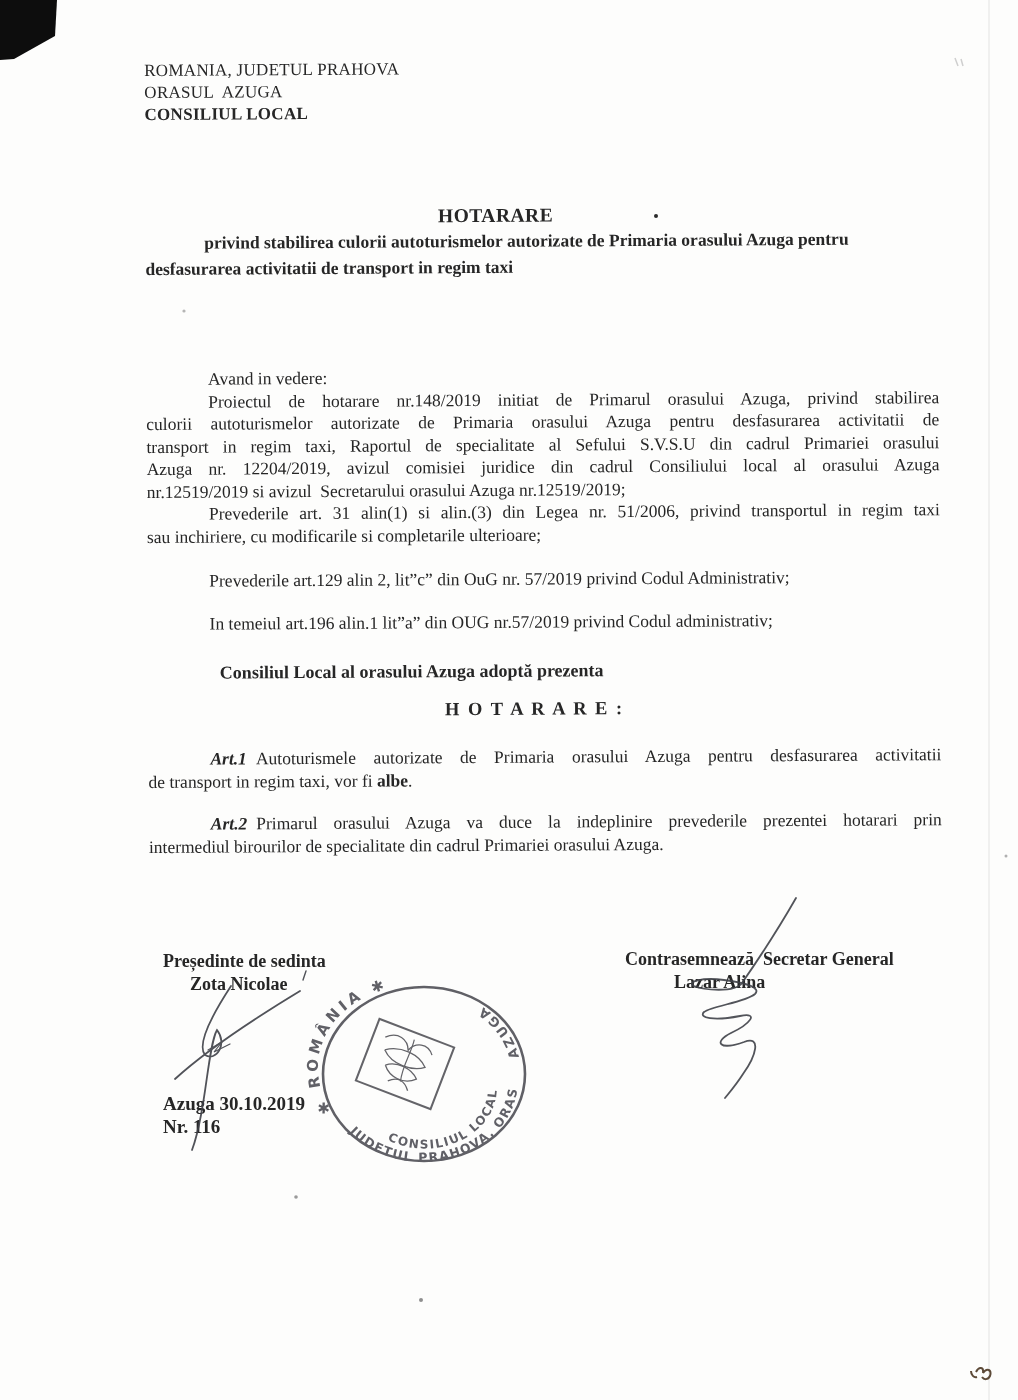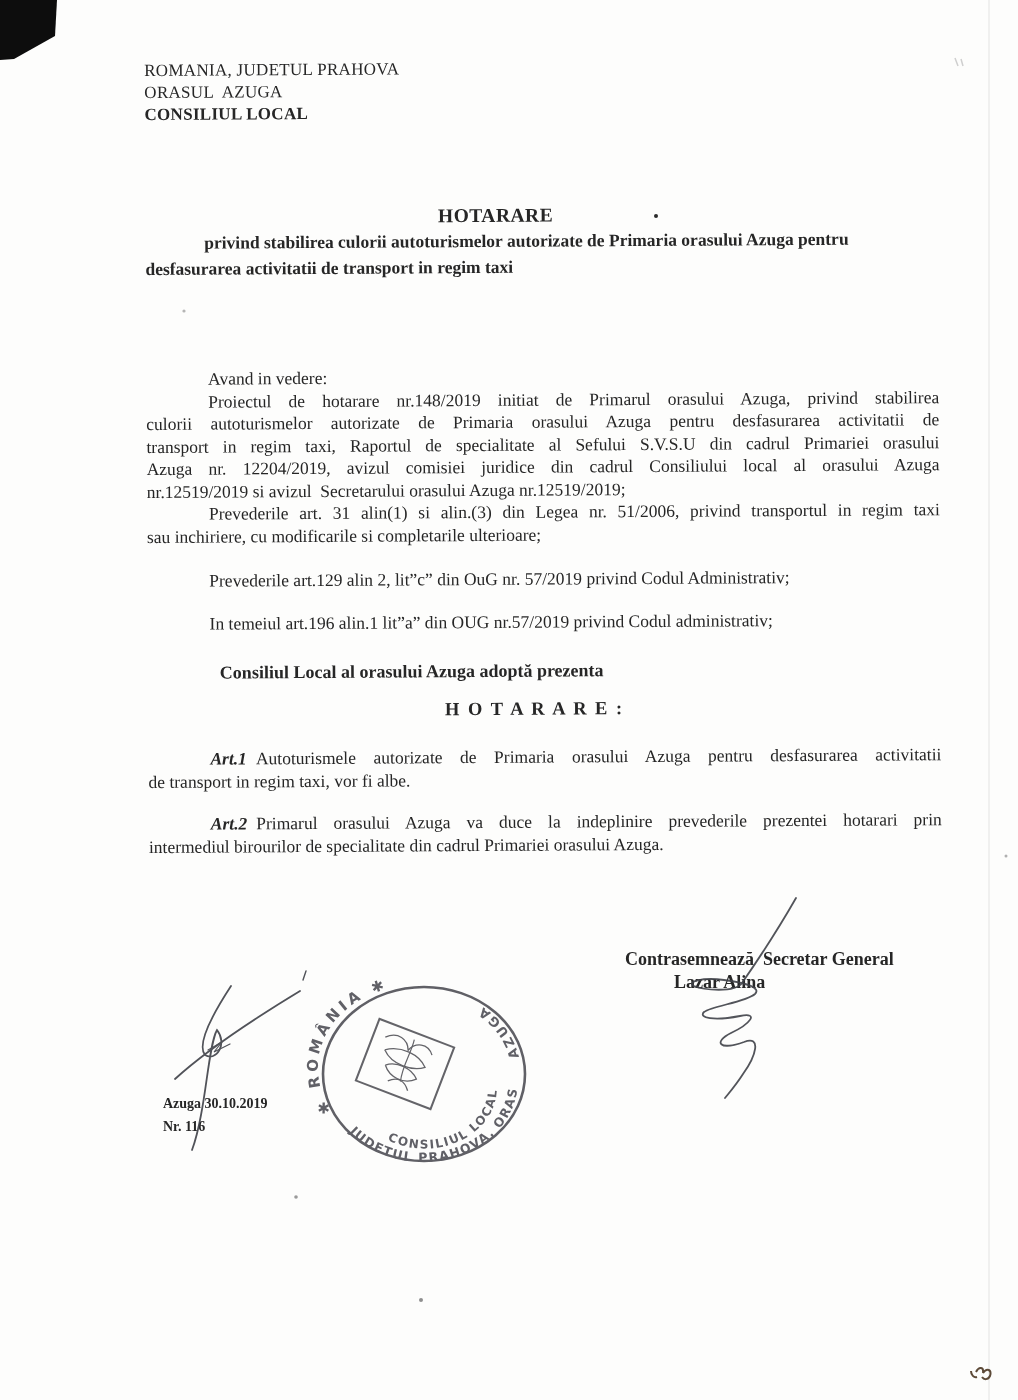--- a/index.html
+++ b/index.html
@@ -26,28 +26,28 @@
   .bodytx{margin-top:86px;font-size:17.5px;}
   .ln{line-height:22.5px;width:793px;}
   .ind{text-indent:62px;}
   .just{text-align:justify;text-align-last:justify;}
   .g1{margin-top:22px;} .g2{margin-top:20px;}
   .adopt{margin-top:27px;font-weight:bold;font-size:18px;line-height:23px;text-indent:72px;}
   .hot2{margin-top:15px;font-weight:bold;font-size:18.5px;line-height:23px;text-align:center;position:relative;left:-10px;letter-spacing:2px;}
   .art{margin-top:25px;}
   .art2{margin-top:20px;}
   .art .lbl,.art2 .lbl{font-weight:bold;padding-right:9px;font-style:italic;}
-  .bold{font-weight:normal;}
+  .bold{font-weight:bold;}
   
   .sig{position:absolute;font-weight:bold;font-size:18px;line-height:23px;}
   .sig-left{left:163px;top:950px;}
   .sig-left .nm{padding-left:27px;}
   .sig-right{left:625px;top:948px;}
   .sig-right .nm{padding-left:49px;}
-  .footer{position:absolute;left:163px;top:1092px;font-weight:bold;font-size:14px;line-height:23px;}
+  .footer{position:absolute;left:163px;top:1092px;font-weight:bold;font-size:19px;line-height:23px;}
   
   .overlay{position:absolute;left:0;top:0;pointer-events:none;}
   .stamp-text{font-family:"DejaVu Sans", sans-serif;font-weight:bold;fill:#45454d;}
 </style>
 </head>
 <body>
 
 <div class="page">
 
   <div class="edge-shade" style="left:988px;"></div>
@@ -86,20 +86,24 @@
         <div class="ln"><span>de transport in regim taxi, vor fi </span><span class="bold">albe</span><span>.</span></div>
       </div>
 
       <div class="art2">
         <div class="ln ind just"><span class="lbl">Art.2</span><span>Primarul orasului Azuga va duce la indeplinire prevederile prezentei hotarari prin</span></div>
         <div class="ln">intermediul birourilor de specialitate din cadrul Primariei orasului Azuga.</div>
       </div>
     </div>
   </div>
 
+  <div class="sig sig-left">
+    <div class="pre">Președinte de sedinta</div>
+    <div class="nm pre">Zota Nicolae</div>
+  </div>
 
   <div class="sig sig-right">
     <div class="pre">Contrasemnează  Secretar General</div>
     <div class="nm pre">Lazar Alina</div>
   </div>
 
   <div class="footer">
     <div class="pre">Azuga 30.10.2019</div>
     <div class="pre">Nr. 116</div>
   </div>

